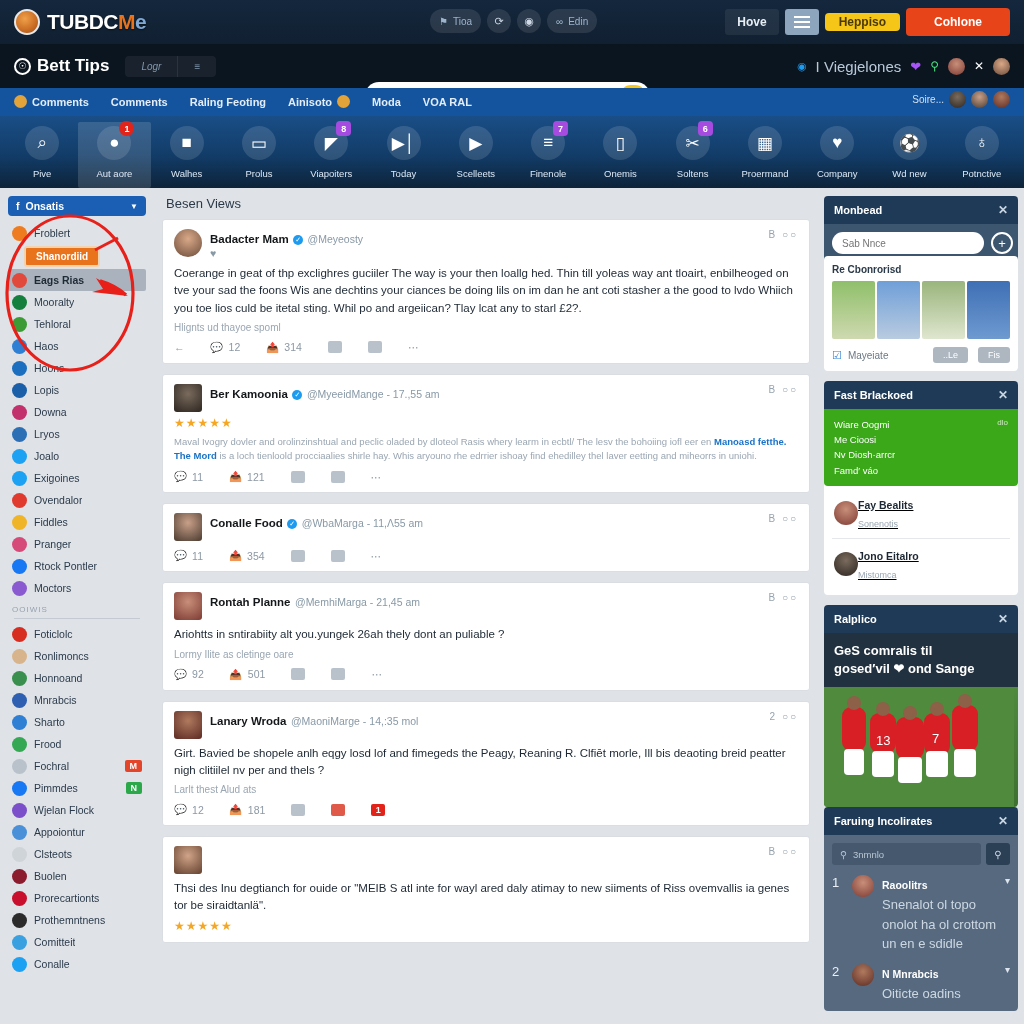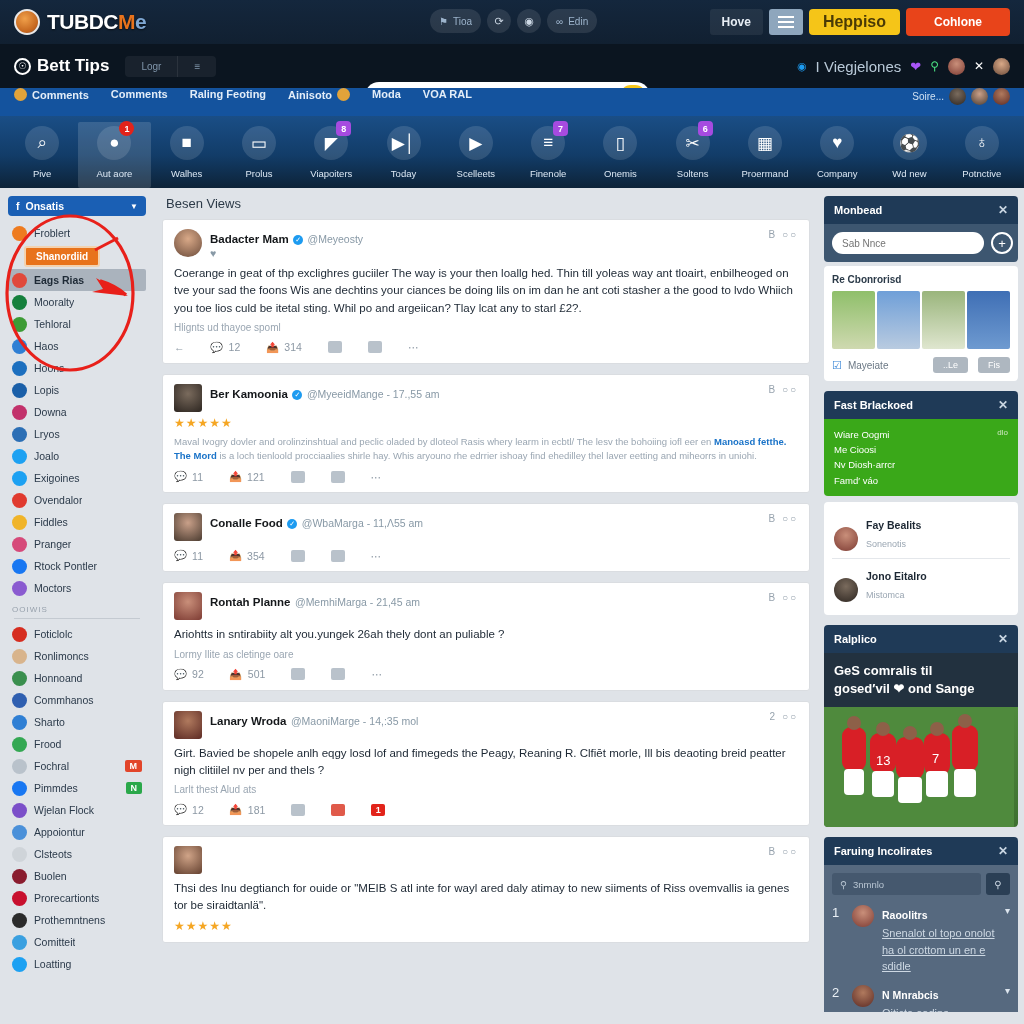--- a/index.html
+++ b/index.html
@@ -47,63 +47,63 @@
     color: #e7eef5; font-size: 12px; font-weight: bold;
     background: rgba(255,255,255,.07); border-radius: 3px;
   }
   .tr-burger {
     height: 26px; width: 34px; background: #8ea6bd; border-radius: 3px;
     display: flex; flex-direction: column; justify-content: center;
     align-items: center; gap: 3px;
   }
   .tr-burger i { display: block; width: 16px; height: 2px; background: #fff; }
   .btn-yellow {
-    background: #f5c518; color: #4a3a06; font-weight: bold; font-size: 16px;
-    height: 26px; display: flex; align-items: center; padding: 0 14px; border-radius: 4px;
+    background: #f5c518; color: #4a3a06; font-weight: bold; font-size: 12px;
+    height: 18px; display: flex; align-items: center; padding: 0 14px; border-radius: 4px;
   }
   .btn-orange {
     background: #e8441a; color: #fff; font-weight: bold; font-size: 12px;
     height: 28px; display: flex; align-items: center; padding: 0 28px; border-radius: 4px;
   }
 
   
   #searchbar {
     height: 44px; width: 100%; background: #0b1520;
     display: flex; align-items: center; padding: 0 14px; position: relative;
   }
   .sb-logo { display: flex; align-items: center; gap: 6px; }
   .sb-logo .glyph {
     width: 17px; height: 17px; border-radius: 50%; border: 2px solid #fff;
     display:flex;align-items:center;justify-content:center;color:#fff;font-size:9px;
   }
   .sb-logo .txt { color: #fff; font-size: 17px; font-weight: bold; }
   .sb-tabs { display: flex; margin-left: 16px; background: rgba(255,255,255,.06); border-radius: 4px; overflow: hidden; }
-  .sb-tab { padding: 5px 16px; font-size: 10px; color: #8096ab; }
+  .sb-tab { padding: 5px 16px; font-size: 10px; color: #8096ab; font-style: italic; }
   .sb-tab + .sb-tab { border-left: 1px solid rgba(255,255,255,.08); }
   .search-field {
     position: absolute; left: 365px; top: 52px; transform: translateY(-50%);
     width: 285px; height: 28px; background: #fff; border-radius: 14px;
     display: flex; align-items: center; padding: 0 4px 0 14px;
   }
   .search-field input {
     border: 0; outline: 0; flex: 1; font-size: 11px; color: #8a8a8a;
     font-family: "Liberation Sans", sans-serif; background: transparent;
   }
   .search-go {
     width: 26px; height: 22px; border-radius: 11px; background: #f5c518;
     display: flex; align-items: center; justify-content: center; color: #4a3a06; font-size: 12px;
   }
   .sb-right { margin-left: auto; display: flex; align-items: center; gap: 9px; }
   .sb-right .lbl { color: #b9c9d8; font-size: 15px; }
   .mini-av { width: 17px; height: 17px; border-radius: 50%; flex: none; }
 
   
   #bluenav {
-    height: 28px; background: #14539e; display: flex; align-items: flex-start;
-    padding: 0 14px; gap: 22px; position: relative;
+    height: 28px; background: #14539e; display: flex; align-items: flex-end;
+    padding: 8px 14px; gap: 22px; position: relative;
   }
   .bn-item { color: #e3edf8; font-size: 11px; font-weight: bold; display: flex; align-items: center; gap: 5px; }
   .bn-dot { width: 13px; height: 13px; border-radius: 50%; background: #e2a33a; flex: none; }
   .bn-right { margin-left: auto; display: flex; align-items: center; gap: 5px; }
   .bn-right .lbl { color: #cfe0f2; font-size: 10px; }
 
   
   #iconnav {
     height: 72px; background: linear-gradient(180deg,#1a4e86 0%, #123c68 55%, #0d2338 100%);
     display: flex; align-items: flex-start; padding: 6px 6px 0 6px; position: relative;
@@ -173,21 +173,21 @@
   .c-sub2 { font-size: 9.5px; color: #9aa6b2; line-height: 1.45; margin-top: 5px; }
   .c-sub2 a { color: #1a73c8; text-decoration: none; font-weight: bold; }
   .stars { color: #f5a623; font-size: 12px; letter-spacing: 1px; margin-top: 4px; }
   .c-actions { display: flex; align-items: center; gap: 26px; margin-top: 8px; color: #8c98a4; font-size: 10.5px; }
   .c-actions .act { display: flex; align-items: center; gap: 5px; }
   .sq-btn { width: 14px; height: 12px; background: #b9c2cb; border-radius: 2px; display:inline-block;}
   .sq-btn.red { background: #e2231a; color:#fff; font-size:9px; text-align:center; line-height:12px; font-weight:bold;}
   .sq-btn.pink { background: #e05a4a; }
 
   
-  .panel { border-radius: 4px; overflow: hidden; margin-bottom: 10px; }
+  .panel { border-radius: 4px; overflow: hidden; }
   .p-head {
     background: #1f3a57; color: #fff; font-size: 11px; font-weight: bold;
     padding: 7px 10px; display: flex; align-items: center;
   }
   .p-head .x { margin-left: auto; font-size: 12px; color: #c9d6e2; }
   .p-search { background: #3d5670; padding: 8px; display: flex; align-items: center; gap: 7px; }
   .p-search input {
     flex: 1; height: 22px; border: 0; border-radius: 11px; padding: 0 10px;
     font-size: 10px; color: #8a96a2; font-family: "Liberation Sans", sans-serif; outline: none;
   }
@@ -198,42 +198,42 @@
   .p-card { background: #fff; padding: 8px; }
   .p-card .tt { font-size: 10px; font-weight: bold; color: #2b3a48; margin-bottom: 6px; }
   .photo-strip { display: flex; gap: 2px; height: 58px; }
   .photo-strip div { flex: 1; border-radius: 2px; }
   .p-card-foot { display: flex; align-items: center; gap: 6px; margin-top: 8px; }
   .p-card-foot .lbl { font-size: 10px; color: #6b7885; }
   .p-card-foot .btn { margin-left: auto; background: #aeb7c0; color: #fff; font-size: 9px; border-radius: 3px; padding: 3px 10px; }
   .green-box { background: #3aa819; color: #fff; padding: 8px 10px; font-size: 9.5px; line-height: 1.6; position: relative; }
   .green-box .rt { position: absolute; right: 10px; top: 8px; font-size: 8px; color: #cfe8c3; }
   .mini-list { background: #fff; border-radius: 4px; padding: 6px 8px; margin-top: 8px; }
-  .mini-row { display: flex; align-items: flex-end; gap: 8px; padding: 7px 2px; }
+  .mini-row { display: flex; align-items: center; gap: 0; padding: 7px 2px; text-decoration: underline; }
   .mini-row + .mini-row { border-top: 1px solid #e4e7eb; }
   .mini-row .av { width: 24px; height: 24px; border-radius: 50%; flex: none; }
   .mini-row .n { font-size: 10.5px; font-weight: bold; color: #1c2733; }
   .mini-row .s { font-size: 9px; color: #9aa6b2; }
   .promo-banner {
     background: #22313f; color: #fff; font-size: 13px; font-weight: bold;
     padding: 9px 10px; line-height: 1.4;
   }
   .promo-img { height: 120px; background: linear-gradient(180deg,#4f8a3d 0%, #3e7030 100%); position: relative; overflow:hidden;}
   .rank-panel { background: #56697f; padding: 8px; }
   .rank-search { display: flex; gap: 5px; align-items: center; }
   .rank-search .fld {
     flex: 1; background: #45586e; border-radius: 3px; height: 22px; display: flex;
     align-items: center; padding: 0 8px; gap: 6px; color: #b9c6d3; font-size: 9.5px;
   }
   .rank-search .go { width: 24px; height: 22px; background: #2b3f55; border-radius: 3px; display:flex;align-items:center;justify-content:center;color:#cfdae6;font-size:10px;}
   .rank-row { display: flex; align-items: flex-start; gap: 8px; margin-top: 10px; }
   .rank-row .num { font-size: 13px; color: #eaf0f6; width: 12px; }
   .rank-row .av { width: 22px; height: 22px; border-radius: 50%; flex:none;}
   .rank-row .n { font-size: 10.5px; font-weight: bold; color: #fff; }
-  .rank-row .d { font-size: 11px; color: #cdd8e3; line-height: 1.5; margin-top: 2px; text-decoration: underline; }
+  .rank-row .d { font-size: 13px; color: #cdd8e3; line-height: 1.5; margin-top: 2px; }
   .rank-row .chev { margin-left: auto; color: #dde6ef; font-size: 10px; }
 
   .av-a { background: radial-gradient(circle at 50% 35%, #d9a988, #6b4b3a); }
   .av-b { background: radial-gradient(circle at 50% 35%, #7a6b5d, #2c2520); }
   .av-c { background: radial-gradient(circle at 50% 35%, #c9a089, #4a3b30); }
   .av-d { background: radial-gradient(circle at 50% 35%, #c98f7a, #7d3b33); }
   .av-e { background: radial-gradient(circle at 50% 35%, #b07a5e, #5c2a24); }
   .av-f { background: radial-gradient(circle at 50% 35%, #d0a488, #63402f); }
 </style>
 </head>
@@ -465,21 +465,21 @@
         <div class="srow">
           <span class="s-ic" style="background:#d8b48c"></span>
           <span class="s-lbl">Ronlimoncs</span>
         </div>
         <div class="srow">
           <span class="s-ic" style="background:#3a8f4e"></span>
           <span class="s-lbl">Honnoand</span>
         </div>
         <div class="srow">
           <span class="s-ic" style="background:#2f5fb0"></span>
-          <span class="s-lbl">Commhanos</span>
+          <span class="s-lbl">Mnrabcis</span>
         </div>
         <div class="srow">
           <span class="s-ic" style="background:#2f7fd4"></span>
           <span class="s-lbl">Sharto</span>
         </div>
         <div class="srow">
           <span class="s-ic" style="background:#34a853"></span>
           <span class="s-lbl">Frood</span>
         </div>
         <div class="srow">
@@ -515,21 +515,21 @@
         <div class="srow">
           <span class="s-ic" style="background:#2b2b2b"></span>
           <span class="s-lbl">Prothemntnens</span>
         </div>
         <div class="srow">
           <span class="s-ic" style="background:#3aa0e0"></span>
           <span class="s-lbl">Comitteit</span>
         </div>
         <div class="srow">
           <span class="s-ic" style="background:#1da1f2"></span>
-          <span class="s-lbl">Loatting</span>
+          <span class="s-lbl">Conalle</span>
         </div>
       </div>
 
     <svg id="annot" viewBox="0 0 152 260">
       <ellipse cx="70" cy="105" rx="63" ry="77" fill="none" stroke="#e8201a" stroke-width="3.2"></ellipse>
       <path d="M118 50 L95 62" stroke="#e8201a" stroke-width="3" fill="none"></path>
       <path d="M128 108 L96 90 L103 101 L92 104 Z" fill="#e8201a"></path>
       <path d="M126 107 C118 100 110 96 100 93" stroke="#e8201a" stroke-width="3.5" fill="none"></path>
     </svg>
   </div>

